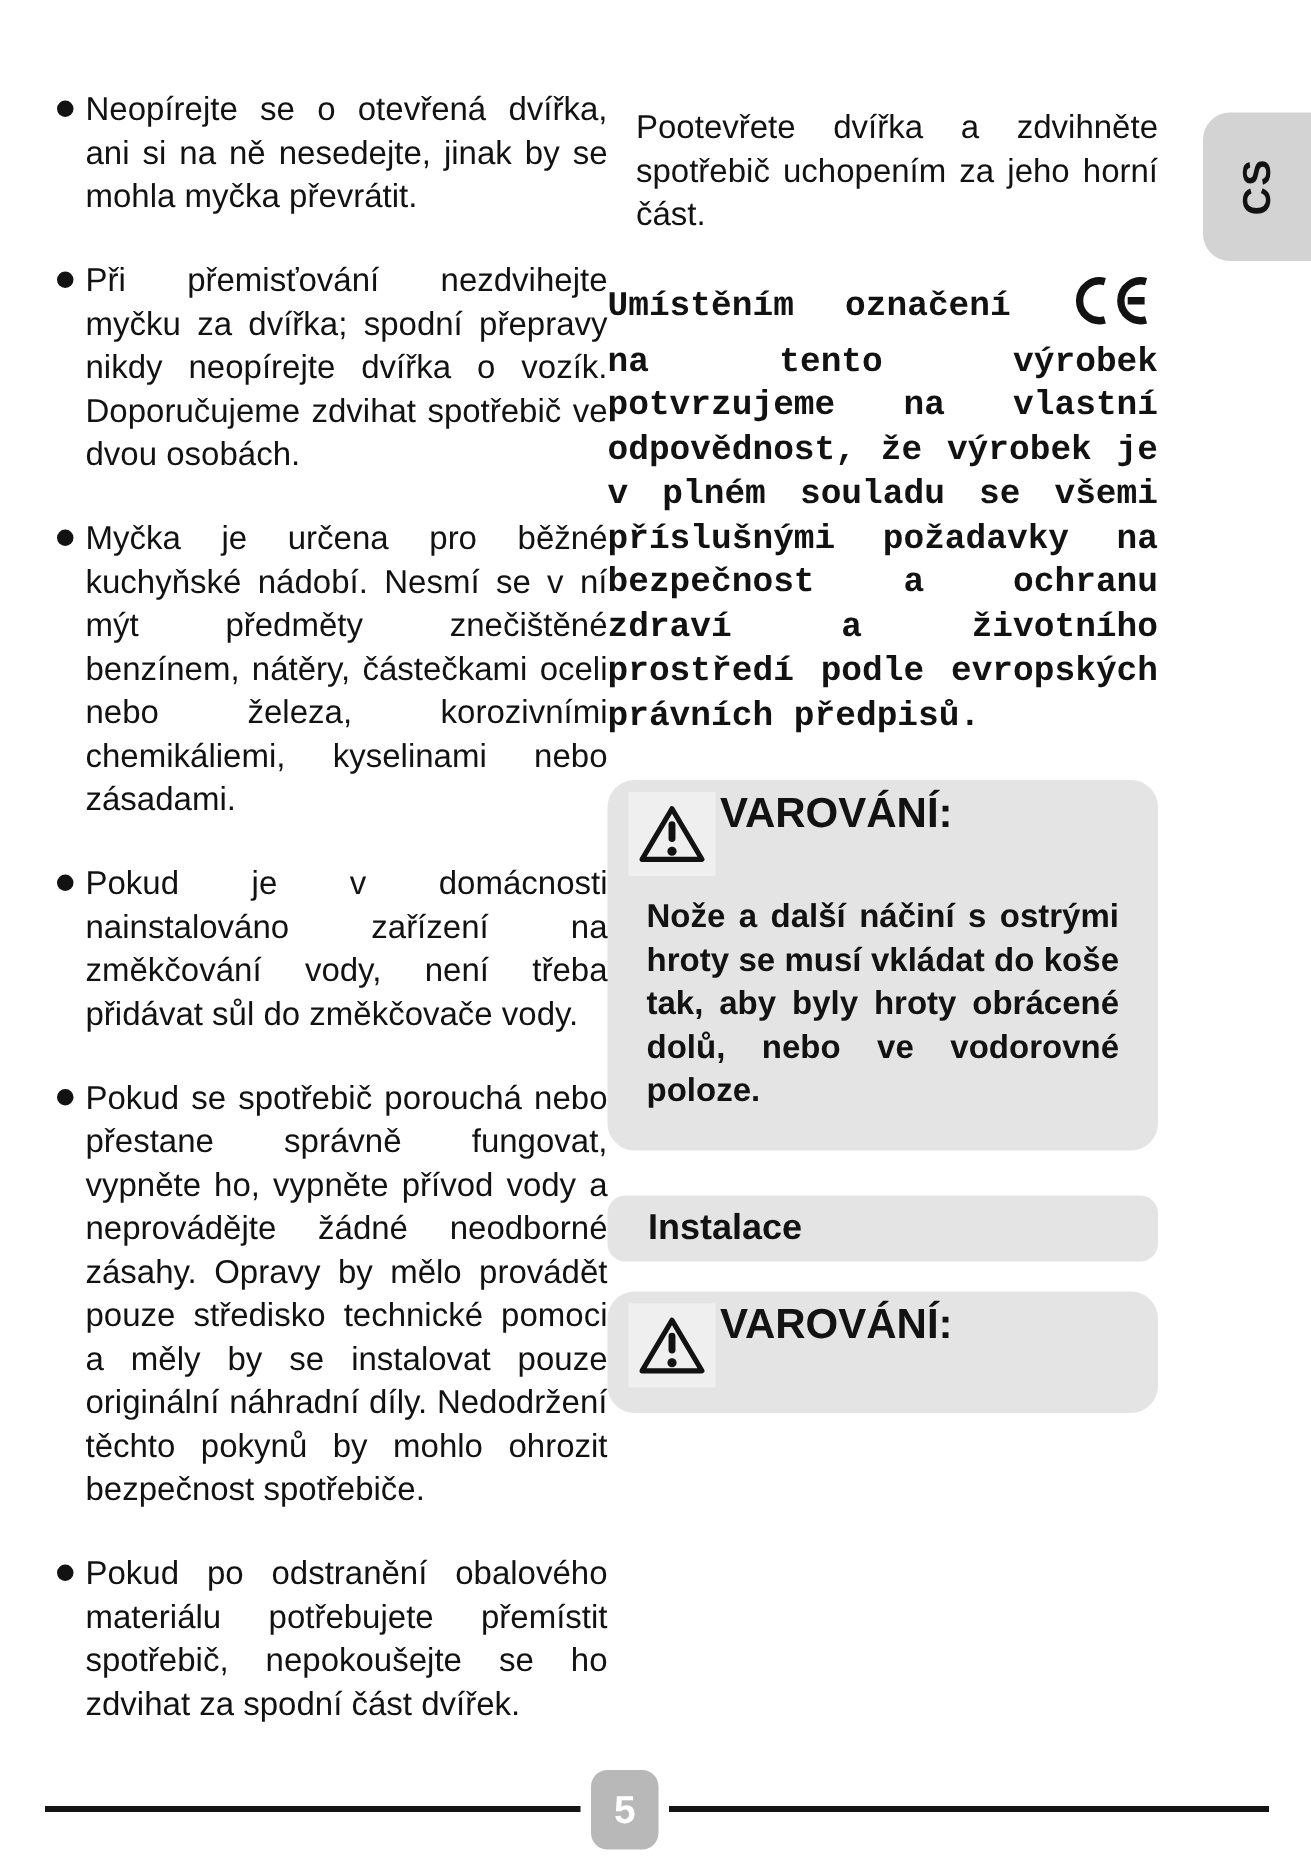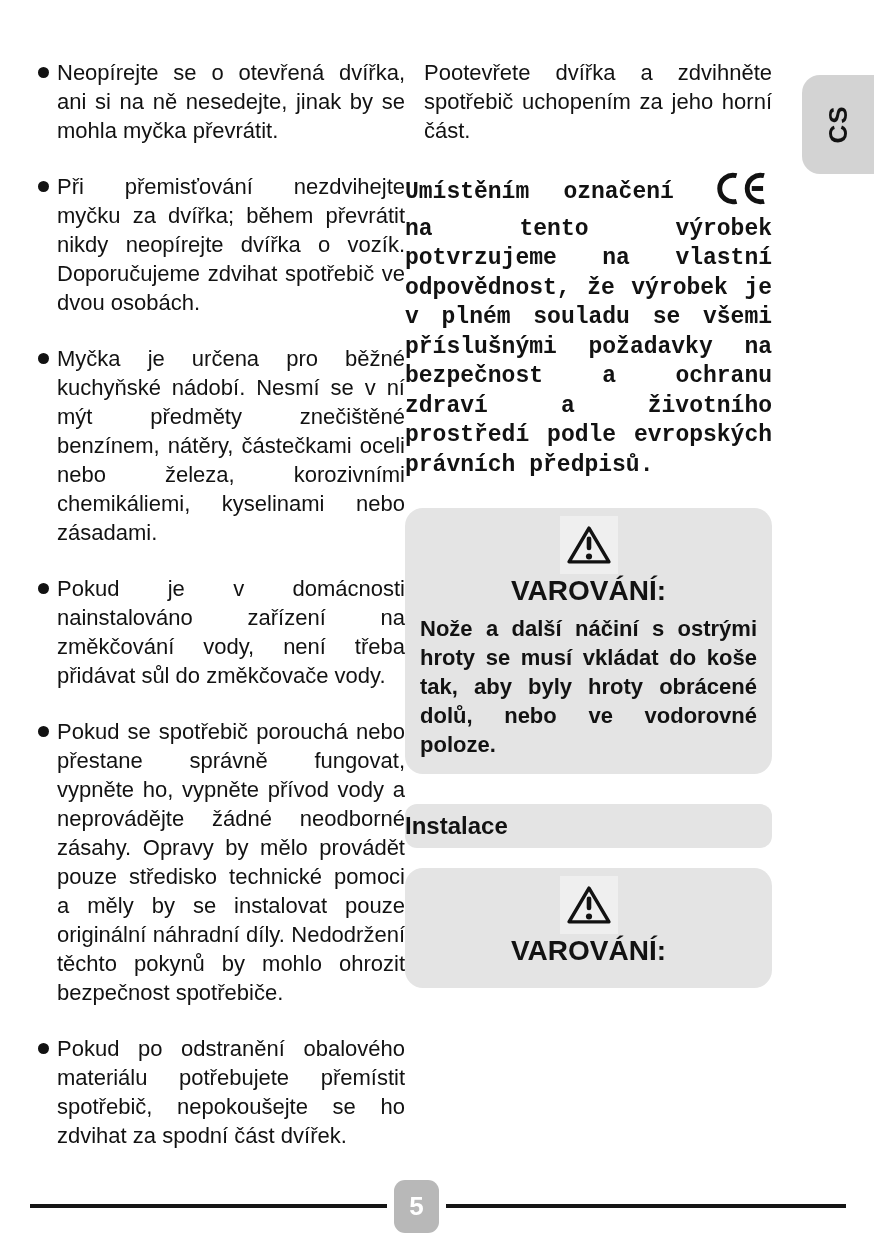--- a/index.html
+++ b/index.html
@@ -34,21 +34,21 @@
     content: "";
     position: absolute;
     left: 0; top: 9px;
     width: 11px; height: 11px;
     background: #121212;
     border-radius: 50%;
   }
   .bullet-list li:last-child { margin-bottom: 0; }
 
   .continuation {
-    margin: 0 0 27px 19px;
+    margin: 12px 0 27px 19px;
     font-size: 22px;
     line-height: 29px;
     text-align: justify;
   }
 
   .ce-paragraph {
     margin: 0 0 28px 0;
     font-size: 23px;
     line-height: 29.5px;
     font-weight: bold;
@@ -62,51 +62,50 @@
   }
 
   .warning-box {
     background: #e4e4e4;
     border-radius: 18px;
     padding: 8px 14px 14px 14px;
     margin: 0 0 30px 0;
   }
   .warning-head {
     display: flex;
-    align-items: center;
+    align-items: flex-start;
     gap: 3px;
     margin-bottom: 3px;
-    flex-direction: column;
   }
   .warning-icon {
     background: #efefef;
     width: 58px; height: 56px;
     display: flex;
     align-items: center;
     justify-content: center;
     flex: 0 0 58px;
   }
   .warning-title {
     font-weight: bold;
     font-size: 28px;
     line-height: 1;
     padding-bottom: 6px;
   }
   .warning-text {
-    margin: 1px;
+    margin: 12px;
     font-weight: bold;
     font-size: 22px;
     line-height: 29px;
     text-align: justify;
   }
 
   .section-bar {
     background: #e4e4e4;
     border-radius: 12px;
-    padding: 8px 0;
+    padding: 8px 27px;
     font-weight: bold;
     font-size: 24px;
     margin: 0 0 20px 0;
   }
 
   .tight { margin-bottom: 20px; }
 
   .lang-tab {
     position: absolute;
     top: 75px; right: 0;
@@ -156,21 +155,21 @@
 
   <div class="lang-tab">
     <span>CS</span>
   </div>
 
   <div class="columns">
 
     <div class="col">
       <ul class="bullet-list">
         <li>Neopírejte se o otevřená dvířka, ani si na ně nesedejte, jinak by se mohla myčka převrátit.</li>
-        <li>Při přemisťování nezdvihejte myčku za dvířka; během převrátit nikdy neopírejte dvířka o vozík. Doporučujeme zdvihat spotřebič ve dvou osobách.</li>
+        <li>Při přemisťování nezdvihejte myčku za dvířka; spodní přepravy nikdy neopírejte dvířka o vozík. Doporučujeme zdvihat spotřebič ve dvou osobách.</li>
         <li>Myčka je určena pro běžné kuchyňské nádobí. Nesmí se v ní mýt předměty znečištěné benzínem, nátěry, částečkami oceli nebo železa, korozivními chemikáliemi, kyselinami nebo zásadami.</li>
         <li>Pokud je v domácnosti nainstalováno zařízení na změkčování vody, není třeba přidávat sůl do změkčovače vody.</li>
         <li>Pokud se spotřebič porouchá nebo přestane správně fungovat, vypněte ho, vypněte přívod vody a neprovádějte žádné neodborné zásahy. Opravy by mělo provádět pouze středisko technické pomoci a měly by se instalovat pouze originální náhradní díly. Nedodržení těchto pokynů by mohlo ohrozit bezpečnost spotřebiče.</li>
         <li>Pokud po odstranění obalového materiálu potřebujete přemístit spotřebič, nepokoušejte se ho zdvihat za spodní část dvířek.</li>
       </ul>
     </div>
 
     <div class="col">
 
       <p class="continuation">Pootevřete dvířka a zdvihněte spotřebič uchopením za jeho horní část.</p>

